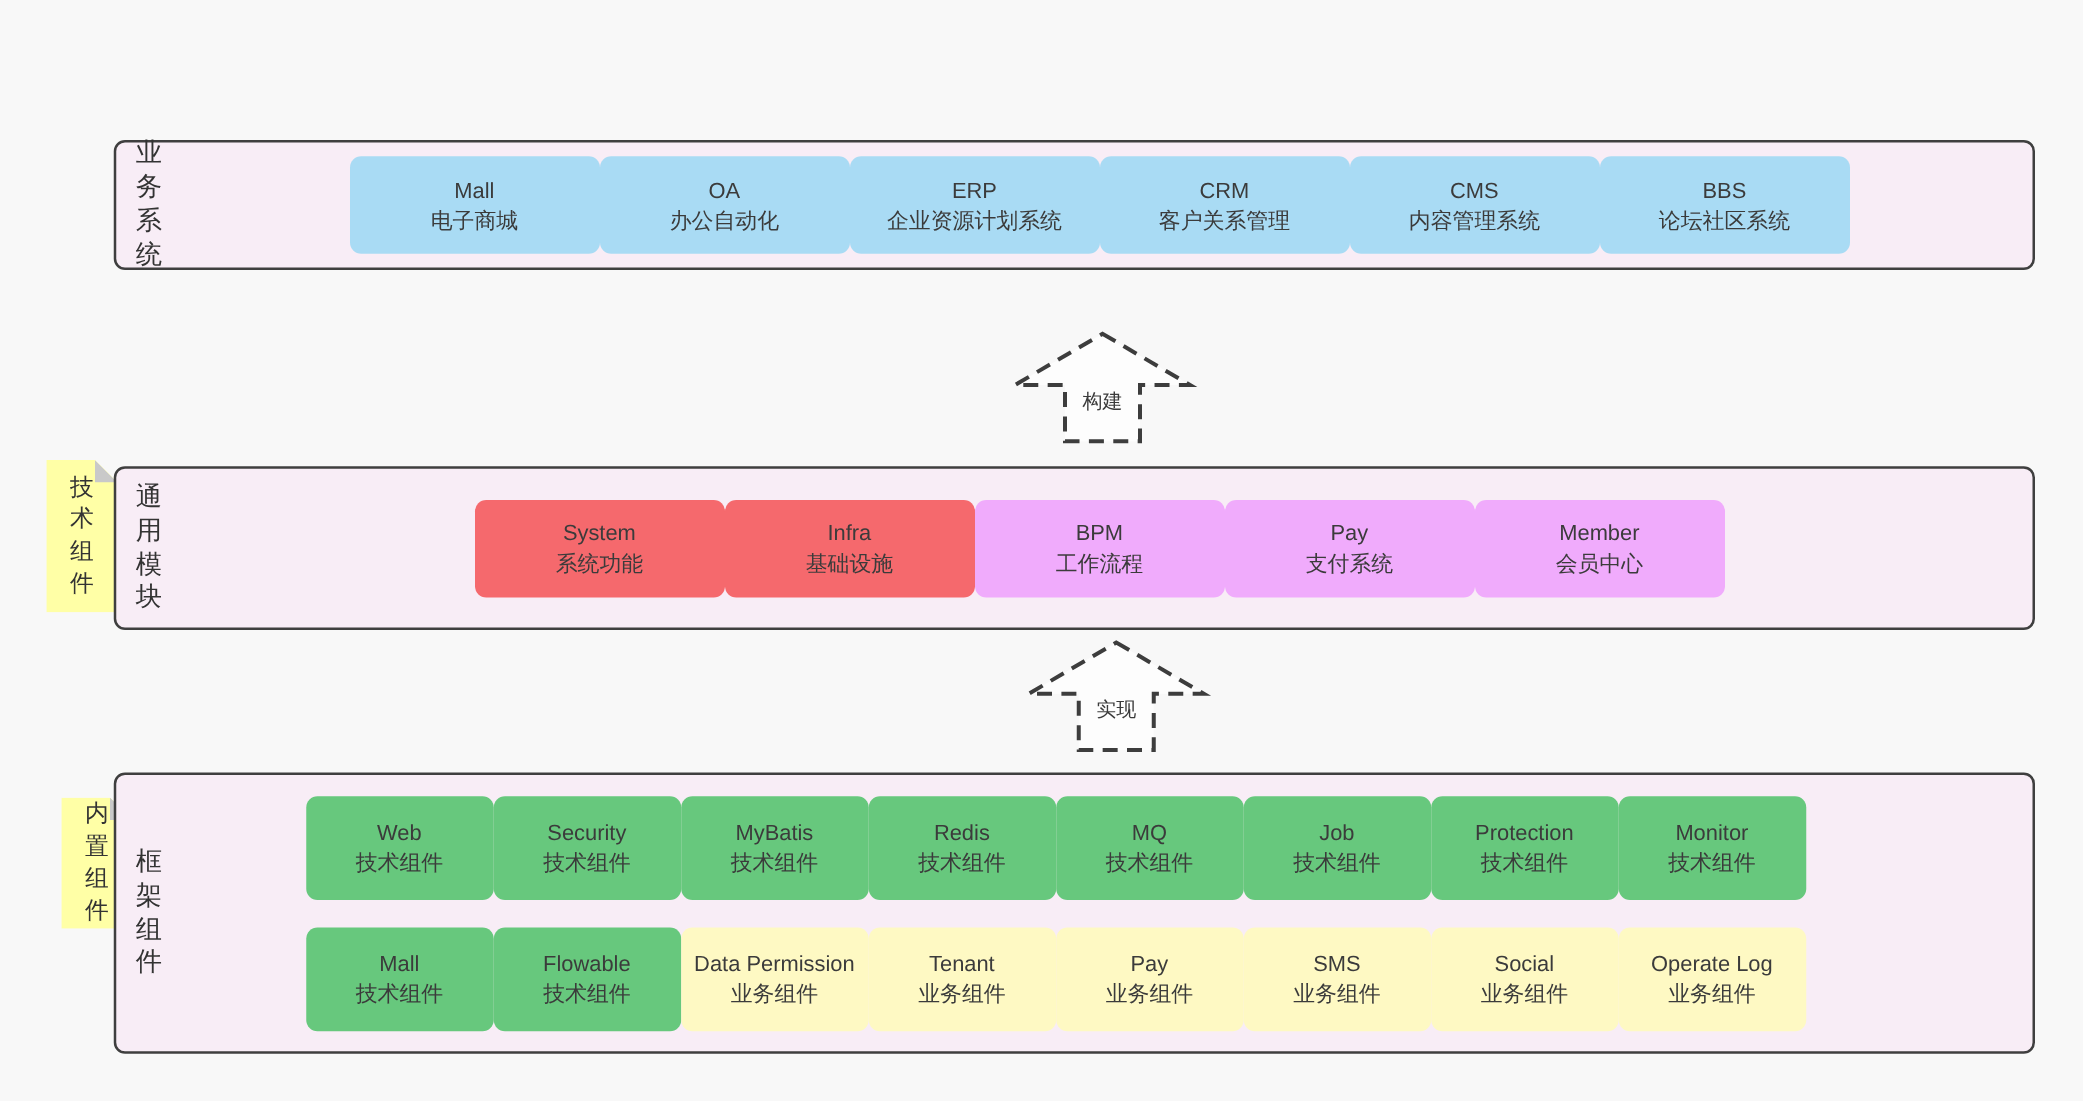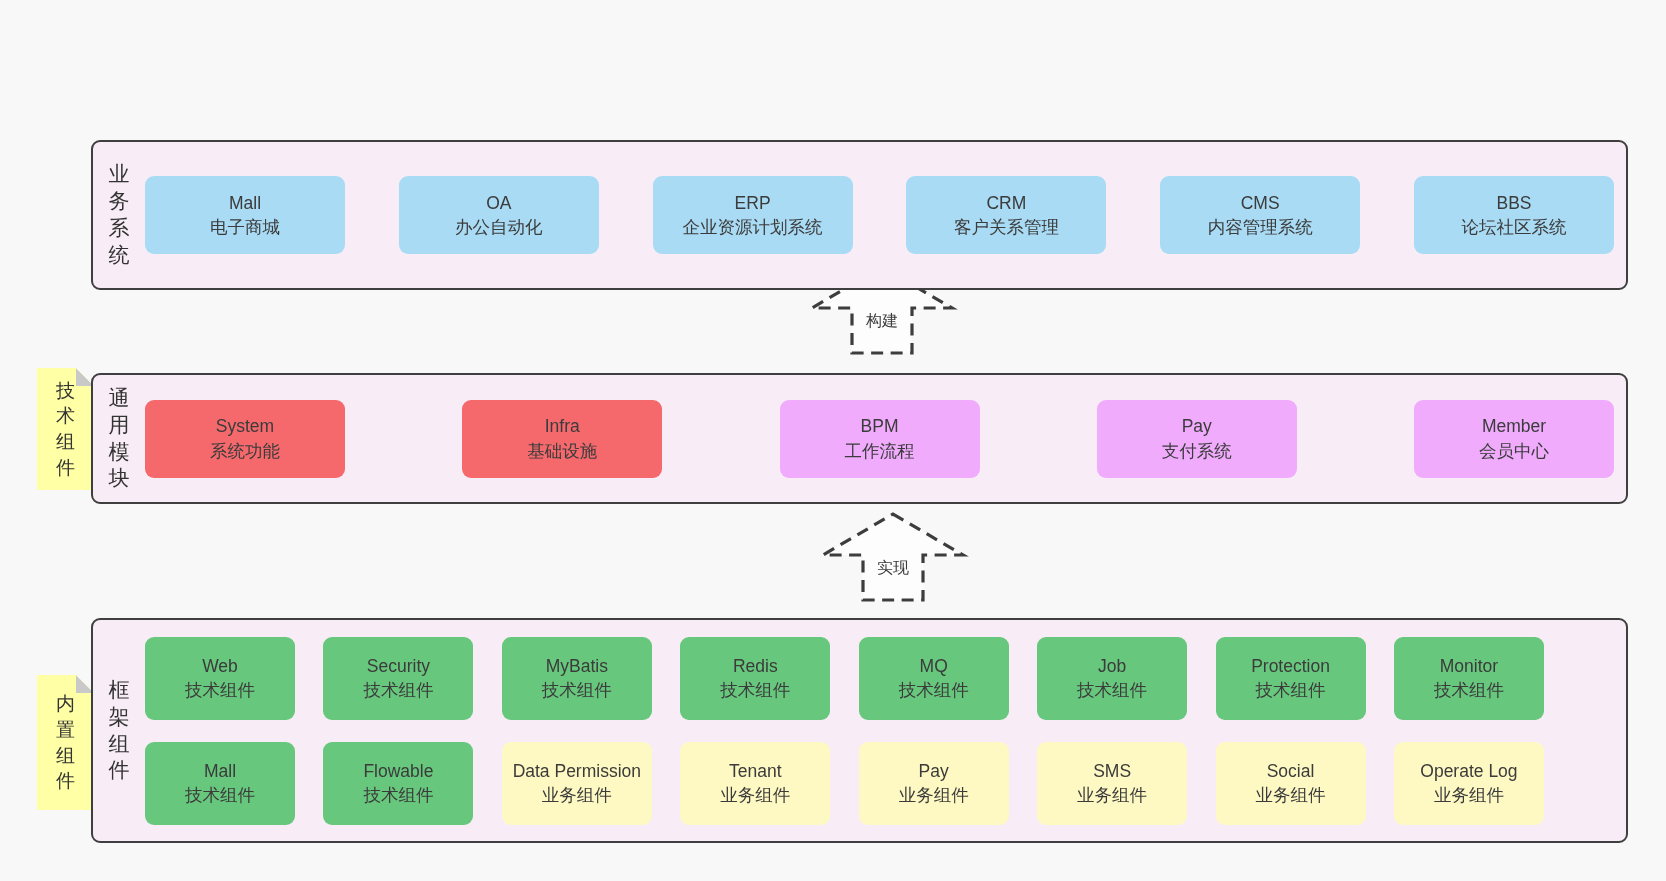--- a/index.html
+++ b/index.html
@@ -13,32 +13,32 @@
     overflow:hidden;
   }
   .panel {
     position:absolute; left:91px; width:1537px;
     background:#f8edf6;
     border:2px solid #3f3f3f;
     border-radius:9px;
     display:flex;
     z-index:1;
   }
-  #panel-top { top:140px; height:150px; }
+  #panel-top { top:112px; height:104px; }
   #panel-mid { top:373px; height:131px; }
   #panel-bot { top:618px; height:225px; }
 
   .side-label { flex:0 0 52px; display:flex; align-items:center; justify-content:center; }
   .vtext {
     width:24px; font-size:21px; line-height:1.28;
     word-break:break-all; text-align:center; color:#333;
   }
   .rows {
     flex:1; display:flex; flex-direction:column;
-    justify-content:center; gap:22px; padding-right:12px;
+    justify-content:center; gap:22px; padding-right:12px;align-items:center;
   }
   .row { display:flex; justify-content:space-between; align-items:center; }
   .row.cols8 { padding-right:70px; }
 
   .box {
     display:flex; flex-direction:column; align-items:center; justify-content:center;
     border-radius:9px; text-align:center;
     font-size:17.5px; line-height:1.38; color:#3b3b3b;
     padding:4px 8px;
   }
@@ -62,21 +62,21 @@
   .note {
     position:absolute; left:37px; width:57px;
     background:#ffffa6;
     clip-path: polygon(0 0, calc(100% - 18px) 0, 100% 18px, 100% 100%, 0 100%);
     display:flex; align-items:center; justify-content:center;
     z-index:0;
   }
   .note .fold { position:absolute; top:0; right:0; }
   .note .vtext { font-size:19px; line-height:1.35; }
   #note-mid { top:368px; height:122px; }
-  #note-bot { top:675px; height:135px; }
+  #note-bot { top:638px; height:105px;margin-left:12px; }
 </style>
 </head>
 <body>
 
 <div class="panel" id="panel-top">
   <div class="side-label">
     <div class="vtext">业务系统</div>
   </div>
   <div class="rows">
     <div class="row">

